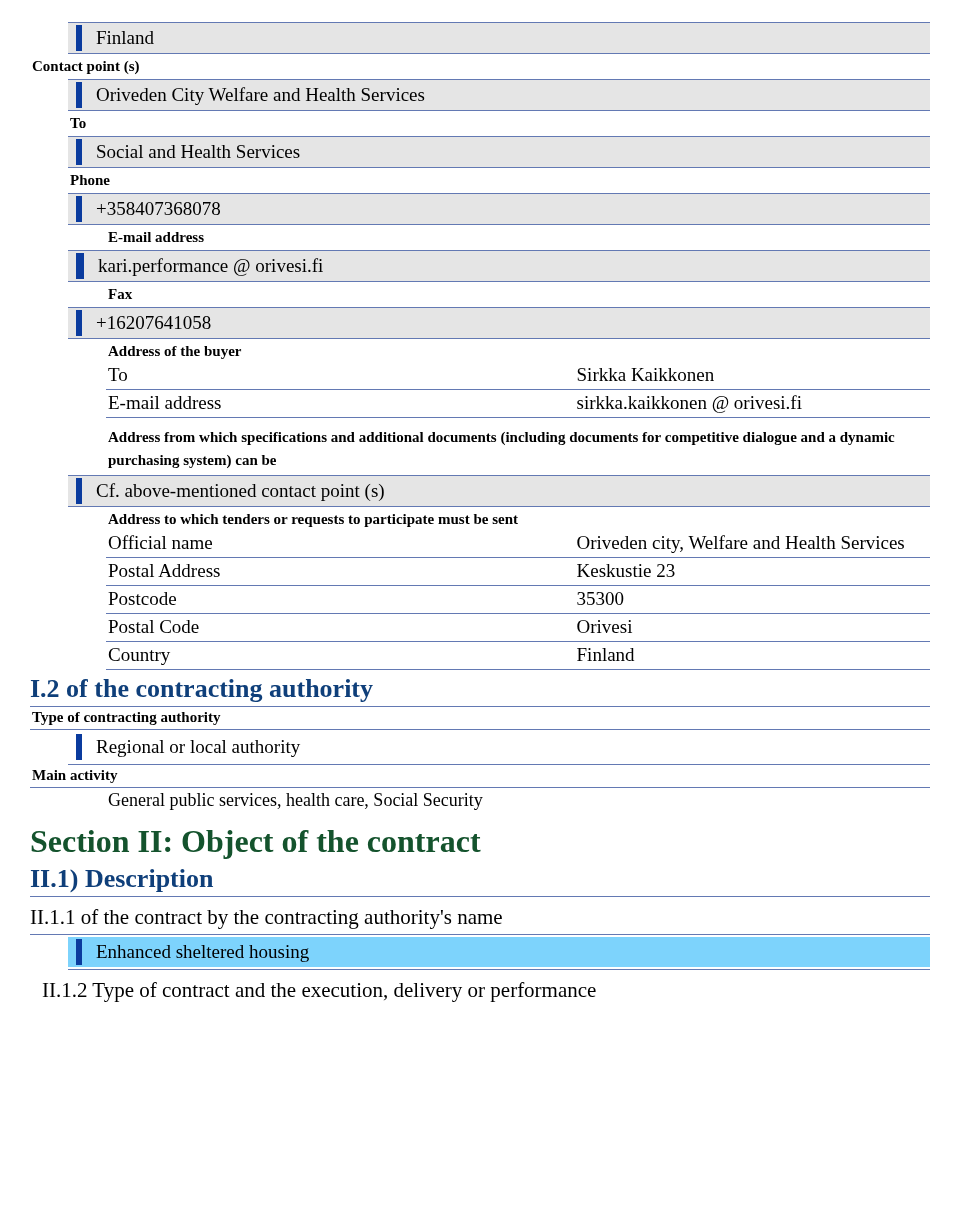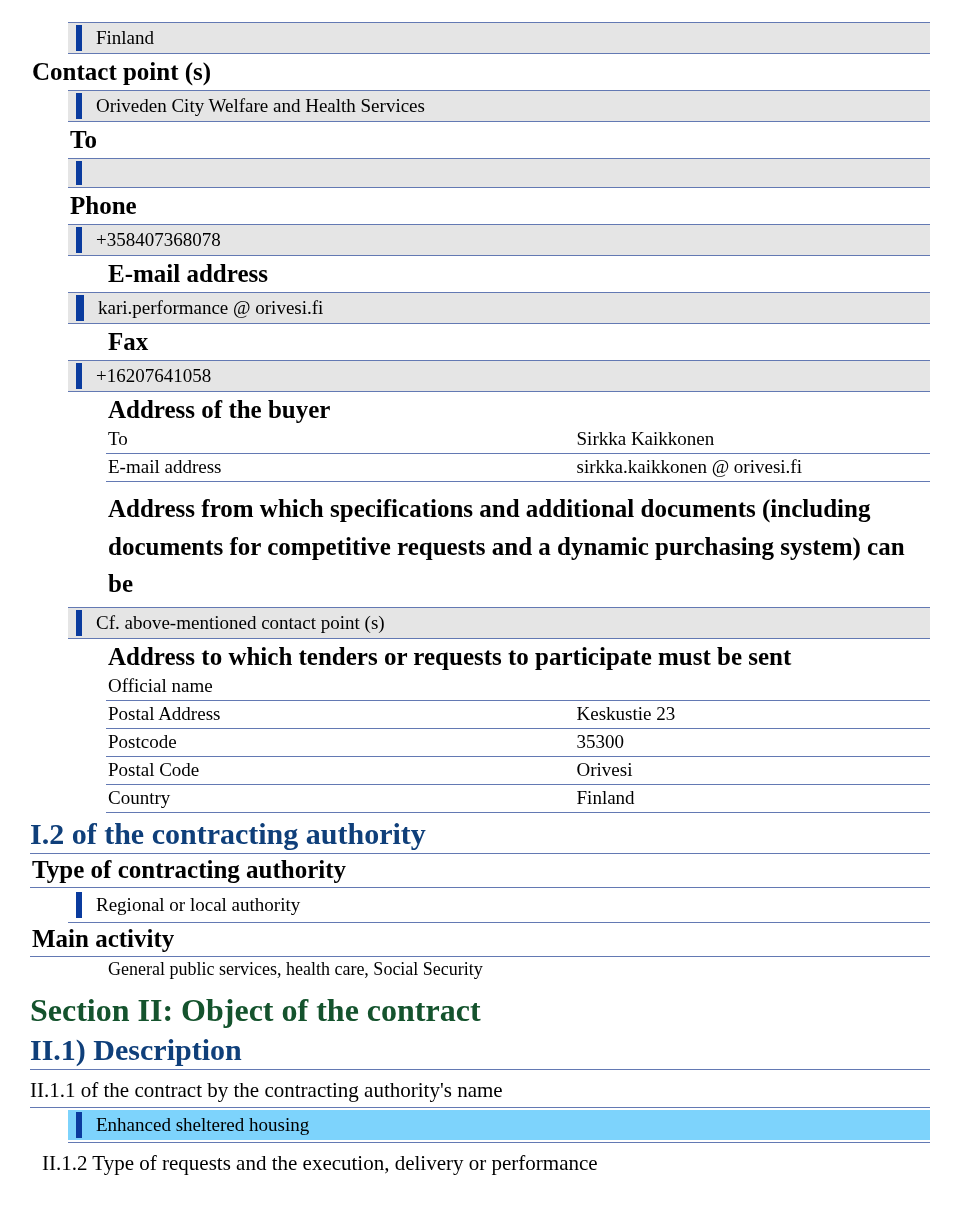--- a/index.html
+++ b/index.html
@@ -27,21 +27,21 @@
     margin-right: 14px;
     min-height: 24px;
   }
   .left-bar.thick { width: 8px; }
   .field-content {
     font-size: 19px;
     flex: 1;
     padding: 2px 0;
   }
   .label-row {
-    font-size: 25px;
+    font-size: 15px;
     font-weight: bold;
     padding: 2px 0 2px 2px;
     margin-top: 0;
   }
   .indent-1 { margin-left: 38px; }
   .indent-2 { margin-left: 76px; }
   .two-col {
     display: flex;
     justify-content: space-between;
     font-size: 19px;
@@ -49,21 +49,21 @@
   }
   .two-col .col-a { flex: 0 0 57%; }
   .two-col .col-b { flex: 0 0 43%; }
   .h1-sec {
     font-size: 32px;
     font-weight: bold;
     color: #14532d;
     margin-top: 10px;
   }
   .h2-sec {
-    font-size: 30px;
+    font-size: 26px;
     font-weight: bold;
     color: #0f3f7a;
     margin-top: 4px;
   }
   .h3-sec {
     font-size: 21px;
     font-weight: normal;
     margin-top: 8px;
     margin-bottom: 4px;
   }
@@ -85,20 +85,21 @@
 
 <div class="field-block indent-1">
   <div class="left-bar"></div>
   <div class="field-content">Oriveden City Welfare and Health Services</div>
 </div>
 
 <div class="label-row indent-1">To</div>
 
 <div class="field-block indent-1">
   <div class="left-bar"></div>
+  <div class="field-content">Social and Health Services</div>
 </div>
 
 <div class="label-row indent-1">Phone</div>
 
 <div class="field-block indent-1">
   <div class="left-bar"></div>
   <div class="field-content">+358407368078</div>
 </div>
 
 <div class="label-row indent-2">E-mail address</div>
@@ -122,31 +123,32 @@
   <div class="col-b">Sirkka Kaikkonen</div>
 </div>
 <div style="border-bottom:1px solid #6379b3;margin:1px 0 0 76px;"></div>
 
 <div class="two-col indent-2">
   <div class="col-a">E-mail address</div>
   <div class="col-b">sirkka.kaikkonen @ orivesi.fi</div>
 </div>
 <div style="border-bottom:1px solid #6379b3;margin:1px 0 6px 76px;"></div>
 
-<div class="label-row indent-2 multi-line" style="max-width:820px;">Address from which specifications and additional documents (including documents for competitive requests and a dynamic purchasing system) can be</div>
+<div class="label-row indent-2 multi-line" style="max-width:820px;">Address from which specifications and additional documents (including documents for competitive dialogue and a dynamic purchasing system) can be</div>
 
 <div class="field-block indent-1">
   <div class="left-bar"></div>
   <div class="field-content">Cf. above-mentioned contact point (s)</div>
 </div>
 
 <div class="label-row indent-2">Address to which tenders or requests to participate must be sent</div>
 
 <div class="two-col indent-2">
   <div class="col-a">Official name</div>
+  <div class="col-b">Oriveden city, Welfare and Health Services</div>
 </div>
 <div style="border-bottom:1px solid #6379b3;margin:1px 0 0 76px;"></div>
 
 <div class="two-col indent-2">
   <div class="col-a">Postal Address</div>
   <div class="col-b">Keskustie 23</div>
 </div>
 <div style="border-bottom:1px solid #6379b3;margin:1px 0 0 76px;"></div>
 
 <div class="two-col indent-2">
@@ -190,13 +192,13 @@
 
 <div class="h3-sec">II.1.1 of the contract by the contracting authority's name</div>
 <div style="border-bottom:1px solid #6379b3;"></div>
 
 <div class="field-block indent-1" style="background:#7dd3fc;border:none;">
   <div class="left-bar"></div>
   <div class="field-content">Enhanced sheltered housing</div>
 </div>
 <div style="border-bottom:1px solid #6379b3;margin:0 0 0 38px;"></div>
 
-<div class="h3-sec" style="margin-left:12px;">II.1.2 Type of requests and the execution, delivery or performance</div>
+<div class="h3-sec" style="margin-left:12px;">II.1.2 Type of contract and the execution, delivery or performance</div>
 
 </body></html>

